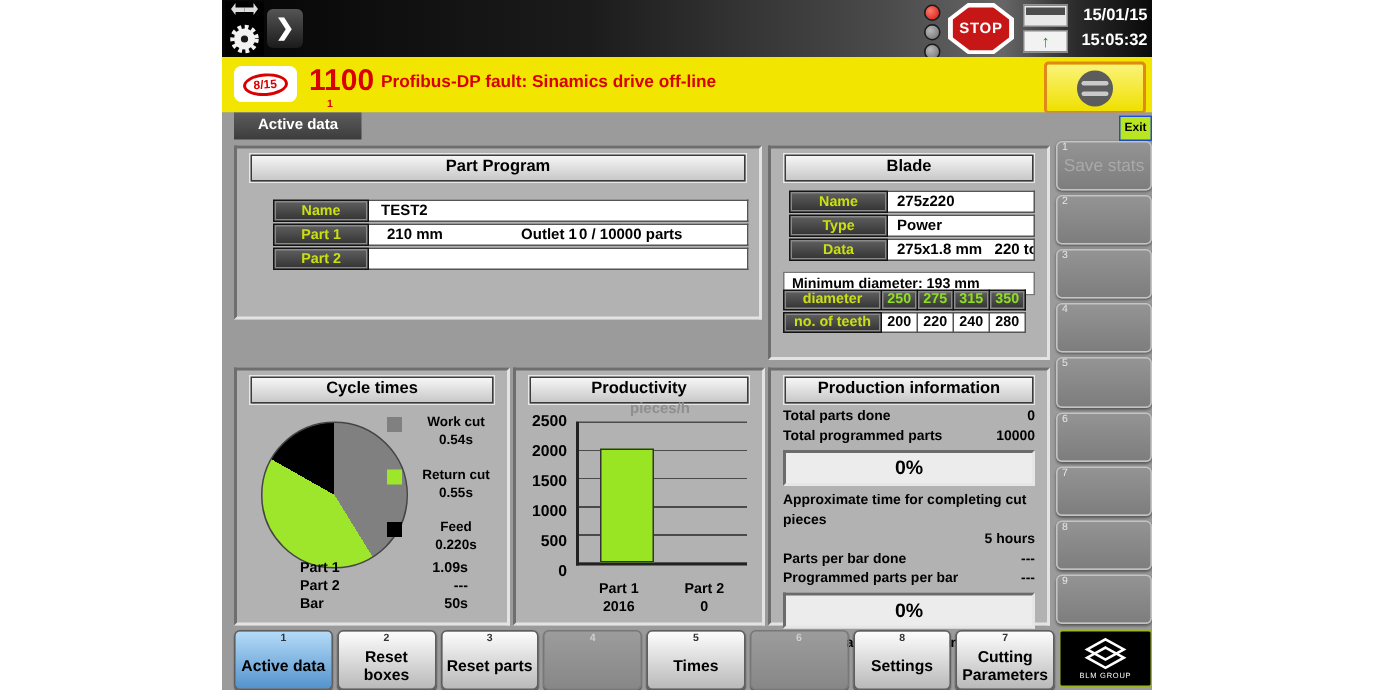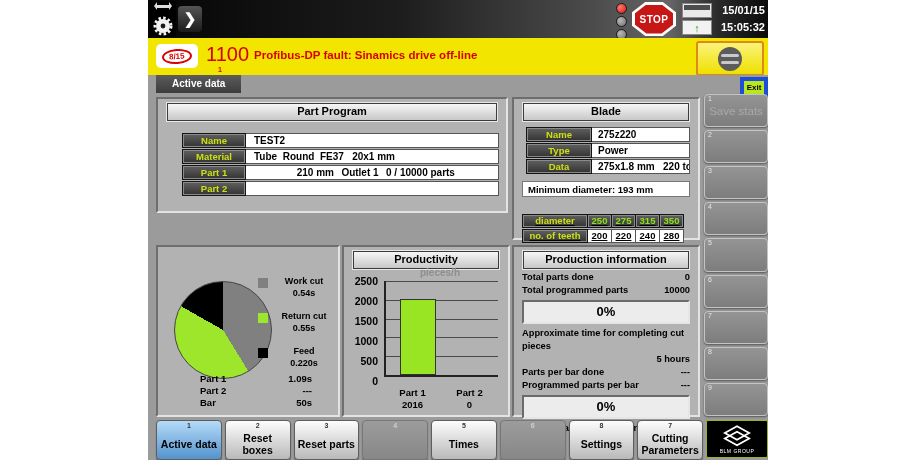--- a/index.html
+++ b/index.html
@@ -26,35 +26,35 @@
   .machine-bot{flex:1;background:#f2f2f2;border:1px solid #888;display:flex;align-items:center;justify-content:center;
                color:#18a018;font-weight:bold;font-size:11px;line-height:10px;}
   .clock{position:absolute;right:3px;top:2px;width:54px;text-align:right;color:#fff;font-weight:bold;font-size:11px;line-height:17px;}
 
   
   .alarmbar{position:absolute;left:0;top:38px;width:620px;height:37px;background:var(--alarm-yellow,#f2e600);}
   .alm-counter{position:absolute;left:8px;top:6px;width:42px;height:24px;background:#fff;border-radius:5px;
                display:flex;align-items:center;justify-content:center;cursor:pointer;}
   .alm-oval{border:2px solid var(--alarm-red,#d80000);border-radius:50%;padding:1px 5px;
             color:var(--alarm-red,#d80000);font-weight:bold;font-size:8px;transform:rotate(-4deg);}
-  .alm-code{position:absolute;left:58px;top:5px;color:var(--alarm-red,#d80000);font-weight:normal;font-size:20px;}
+  .alm-code{position:absolute;left:58px;top:5px;color:var(--alarm-red,#d80000);font-weight:bold;font-size:20px;}
   .alm-inst{position:absolute;left:70px;top:28px;color:var(--alarm-red,#d80000);font-weight:bold;font-size:7px;}
   .alm-msg{position:absolute;left:106px;top:11px;color:var(--alarm-red,#d80000);font-weight:bold;font-size:11.5px;}
   .blade-btn{position:absolute;right:4px;top:3px;width:64px;height:31px;background:linear-gradient(#fbf37a,#efe000);
              border:2px solid #e08818;border-radius:3px;display:flex;align-items:center;justify-content:center;cursor:pointer;}
   .clamp{width:24px;height:24px;border-radius:50%;background:#5c5c5c;position:relative;}
   .clamp:before,.clamp:after{content:"";position:absolute;left:3px;right:3px;height:3px;background:#c9c9c9;border-radius:2px;}
   .clamp:before{top:7px;} .clamp:after{bottom:7px;}
 
   
   .tabrow{position:absolute;left:0;top:75px;width:620px;height:18px;background:#9b9b9b;}
   .tab{position:absolute;left:8px;top:0;height:18px;padding:0 16px;background:linear-gradient(#5c5c5c,#3c3c3c);
        color:#fff;font-weight:bold;font-size:10px;line-height:18px;cursor:pointer;}
   .exit-btn{position:absolute;right:0;top:2px;width:20px;height:15px;background:var(--exit-green,#b8e620);
-            border:4px solid #1d4ed8;color:#000;font-weight:bold;font-size:8px;text-align:center;line-height:14px;cursor:pointer;}
+            border:1px solid #1d4ed8;color:#000;font-weight:bold;font-size:8px;text-align:center;line-height:14px;cursor:pointer;}
 
   
   .panel{position:absolute;background:#b2b2b2;border:2px solid;border-color:#6e6e6e #e3e3e3 #e3e3e3 #6e6e6e;box-sizing:border-box;}
   .hdr{margin:4px 9px 0;height:16px;background:linear-gradient(#f6f6f6,#c8c8c8);border:1px solid #3c3c3c;
        box-shadow:0 0 0 1px #e8e8e8;text-align:center;font-weight:bold;font-size:11px;line-height:15px;color:#000;}
 
   #part-program{left:8px;top:97px;width:352px;height:116px;}
   #blade{left:364px;top:97px;width:188px;height:143px;}
   #cycle{left:8px;top:245px;width:184px;height:172px;}
   #productivity{left:194px;top:245px;width:168px;height:172px;}
@@ -63,30 +63,30 @@
   .tbl{position:absolute;}
   .trow{display:flex;margin-bottom:1px;}
   .lblc{background:linear-gradient(#606060,#333);border:1px solid #141414;box-shadow:inset 0 0 0 1px #8a8a8a;
         color:var(--label-green,#cbe011);font-weight:bold;font-size:9.5px;text-align:center;box-sizing:border-box;}
   .valc{background:#fff;border:1px solid #555;border-left:none;color:#000;font-weight:bold;font-size:10px;
         box-sizing:border-box;white-space:pre;overflow:hidden;}
   #pp-tbl{left:24px;top:34px;width:317px;}
   #pp-tbl .lblc{width:64px;height:15px;line-height:13px;}
   #pp-tbl .valc{flex:1;height:15px;line-height:13px;padding-left:8px;}
   .pp-part1{display:flex;padding-left:0 !important;}
-  .pp-part1 .seg1{width:88px;text-align:right;}
+  .pp-part1 .seg1{width:88px;text-align:left;padding-left:12px;}
   .pp-part1 .seg2{flex:1;text-align:center;}
   .pp-part1 .seg3{width:112px;text-align:left;}
 
   #bl-tbl{left:12px;top:28px;width:164px;}
   #bl-tbl .lblc{width:66px;height:15px;line-height:13px;}
   #bl-tbl .valc{flex:1;height:15px;line-height:13px;padding-left:6px;}
   .mindia{position:absolute;left:8px;top:82px;width:168px;height:16px;background:#fff;border:1px solid #777;
           font-weight:bold;font-size:9.5px;line-height:15px;padding-left:5px;box-sizing:border-box;color:#000;}
-  #dia-tbl{left:8px;top:115px;width:168px;text-decoration:underline;}
+  #dia-tbl{left:8px;top:94px;width:168px;}
   #dia-tbl .lblc{width:66px;height:14px;line-height:12px;}
   .diac{width:24px;height:14px;line-height:12px;text-align:center;font-weight:bold;font-size:9.5px;
         border:1px solid #141414;border-left:none;box-sizing:border-box;}
   .diac.g{background:linear-gradient(#606060,#333);color:var(--value-green,#8ee01f);box-shadow:inset 0 0 0 1px #8a8a8a;}
   .diac.w{background:#fff;color:#000;border-color:#555;}
 
   
   .pie{position:absolute;left:16px;top:34px;width:96px;height:96px;border-radius:50%;border:1px solid #444;}
   .legend{position:absolute;left:116px;top:28px;width:60px;display:flex;flex-direction:column;gap:11px;}
   .leg-e{position:relative;text-align:center;font-size:9px;font-weight:bold;color:#000;line-height:12px;}
@@ -193,24 +193,20 @@
   </div>
 
   <div class="panel" id="part-program">
     <div class="hdr">Part Program</div>
     <div class="tbl" id="pp-tbl">
       <div class="trow">
         <div class="lblc">Name</div>
         <div class="valc">TEST2</div>
       </div>
       <div class="trow">
-        <div class="lblc">Material</div>
-        <div class="valc">Tube  Round  FE37   20x1 mm</div>
-      </div>
-      <div class="trow">
         <div class="lblc">Part 1</div>
         <div class="valc pp-part1">
           <span class="seg1">210 mm</span>
           <span class="seg2">Outlet 1</span>
           <span class="seg3">0 / 10000 parts</span>
         </div>
       </div>
       <div class="trow">
         <div class="lblc">Part 2</div>
         <div class="valc"></div>
@@ -247,20 +243,21 @@
         <div class="lblc">no. of teeth</div>
         <div class="diac w">200</div>
         <div class="diac w">220</div>
         <div class="diac w">240</div>
         <div class="diac w">280</div>
       </div>
     </div>
   </div>
 
   <div class="panel" id="cycle">
+    <div class="hdr">Cycle times</div>
     <div class="pie" style="background: conic-gradient(rgb(128, 128, 128) 0deg, rgb(128, 128, 128) 148.397deg, rgb(157, 230, 44) 148.397deg, rgb(157, 230, 44) 299.542deg, rgb(0, 0, 0) 299.542deg, rgb(0, 0, 0) 360deg);"></div>
     <div class="legend">
       <div class="leg-e">
         <span class="leg-sw" style="background: rgb(128, 128, 128);"></span>
         <div>Work cut</div>
         <div>0.54s</div>
       </div>
       <div class="leg-e">
         <span class="leg-sw" style="background: rgb(157, 230, 44);"></span>
         <div>Return cut</div>

